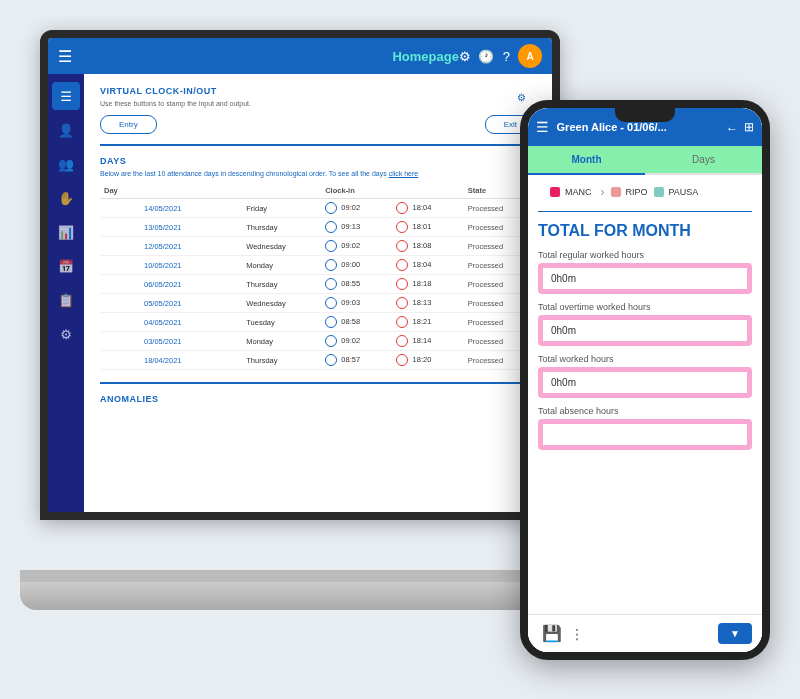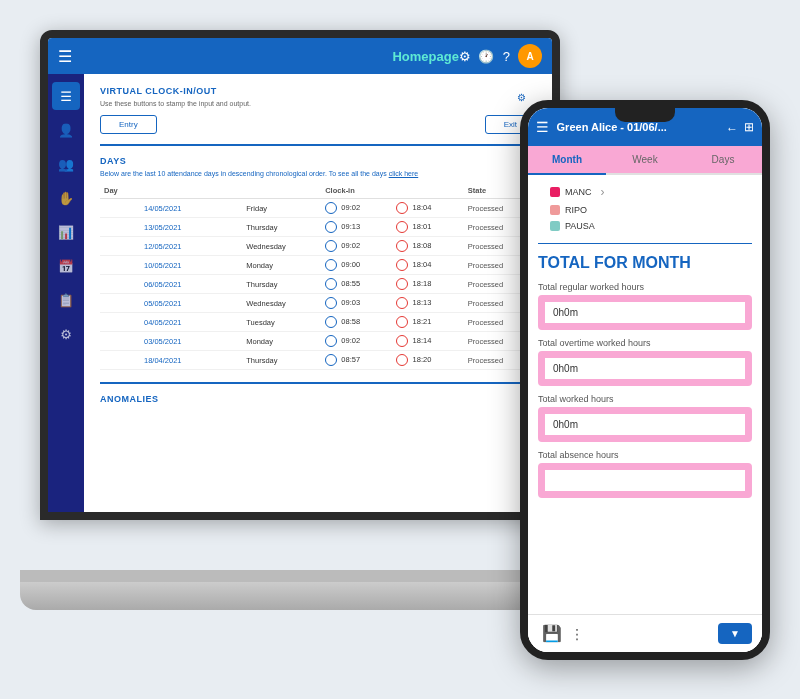--- a/index.html
+++ b/index.html
@@ -166,21 +166,21 @@
       display: flex;
       justify-content: space-between;
       margin-bottom: 10px;
     }
     .clock-btn {
       padding: 4px 18px;
       border: 1.5px solid #1565c0;
       background: #fff;
       color: #1565c0;
       font-size: 8px;
-      border-radius: 3px;
+      border-radius: 9px;
       cursor: pointer;
     }
 
     
     .days-section { margin-top: 8px; }
     .days-link { font-size: 7px; color: #1565c0; }
     .days-link a { color: #1565c0; }
 
     .attendance-table {
       width: 100%;
@@ -280,21 +280,21 @@
     }
     .phone-top-icon {
       color: #fff;
       font-size: 12px;
     }
 
     
     .phone-tabs {
       display: flex;
       border-bottom: 2px solid #e0e0e0;
-      background: #f9a8d4;
+      background: #86efac;
       flex-shrink: 0;
     }
     .phone-tab {
       flex: 1;
       text-align: center;
       padding: 8px 4px;
       font-size: 10px;
       color: #666;
       cursor: pointer;
       border-bottom: 2px solid transparent;
@@ -320,21 +320,21 @@
       margin-bottom: 12px;
     }
     .donut-container {
       width: 120px;
       height: 120px;
       flex-shrink: 0;
     }
     .chart-legend {
       margin-left: 12px;
       display: flex;
-      flex-direction: column;
+      flex-direction: row;
       gap: 6px;
     }
     .legend-item {
       display: flex;
       align-items: center;
       gap: 5px;
       font-size: 9px;
       color: #333;
     }
     .legend-dot {
@@ -355,21 +355,21 @@
       font-weight: 700;
       color: #1565c0;
       margin-bottom: 10px;
     }
     .field-label {
       font-size: 9px;
       color: #555;
       margin-bottom: 3px;
     }
     .field-value {
-      border: 7px solid #f9a8d4;
+      border: 5px solid #f9a8d4;
       border-radius: 4px;
       padding: 5px 8px;
       font-size: 10px;
       color: #333;
       margin-bottom: 8px;
       background: #fff;
     }
 
     
     .phone-bottom-bar {
@@ -635,21 +635,20 @@
         <span class="phone-menu-icon">☰</span>
         <span class="phone-title">Green Alice - 01/06/...</span>
         <div class="phone-top-icons">
           <span class="phone-top-icon">←</span>
           <span class="phone-top-icon">⊞</span>
         </div>
       </div>
 
       <div class="phone-tabs">
         <div class="phone-tab active">Month</div>
-        <div class="phone-tab">Week</div>
         <div class="phone-tab">Days</div>
       </div>
 
       <div class="phone-content">
 
         <div class="chart-area">
           <div class="chart-legend">
             <div class="legend-item">
               <div class="legend-dot" style="background:#e91e63;"></div>
               <span>MANC</span>

